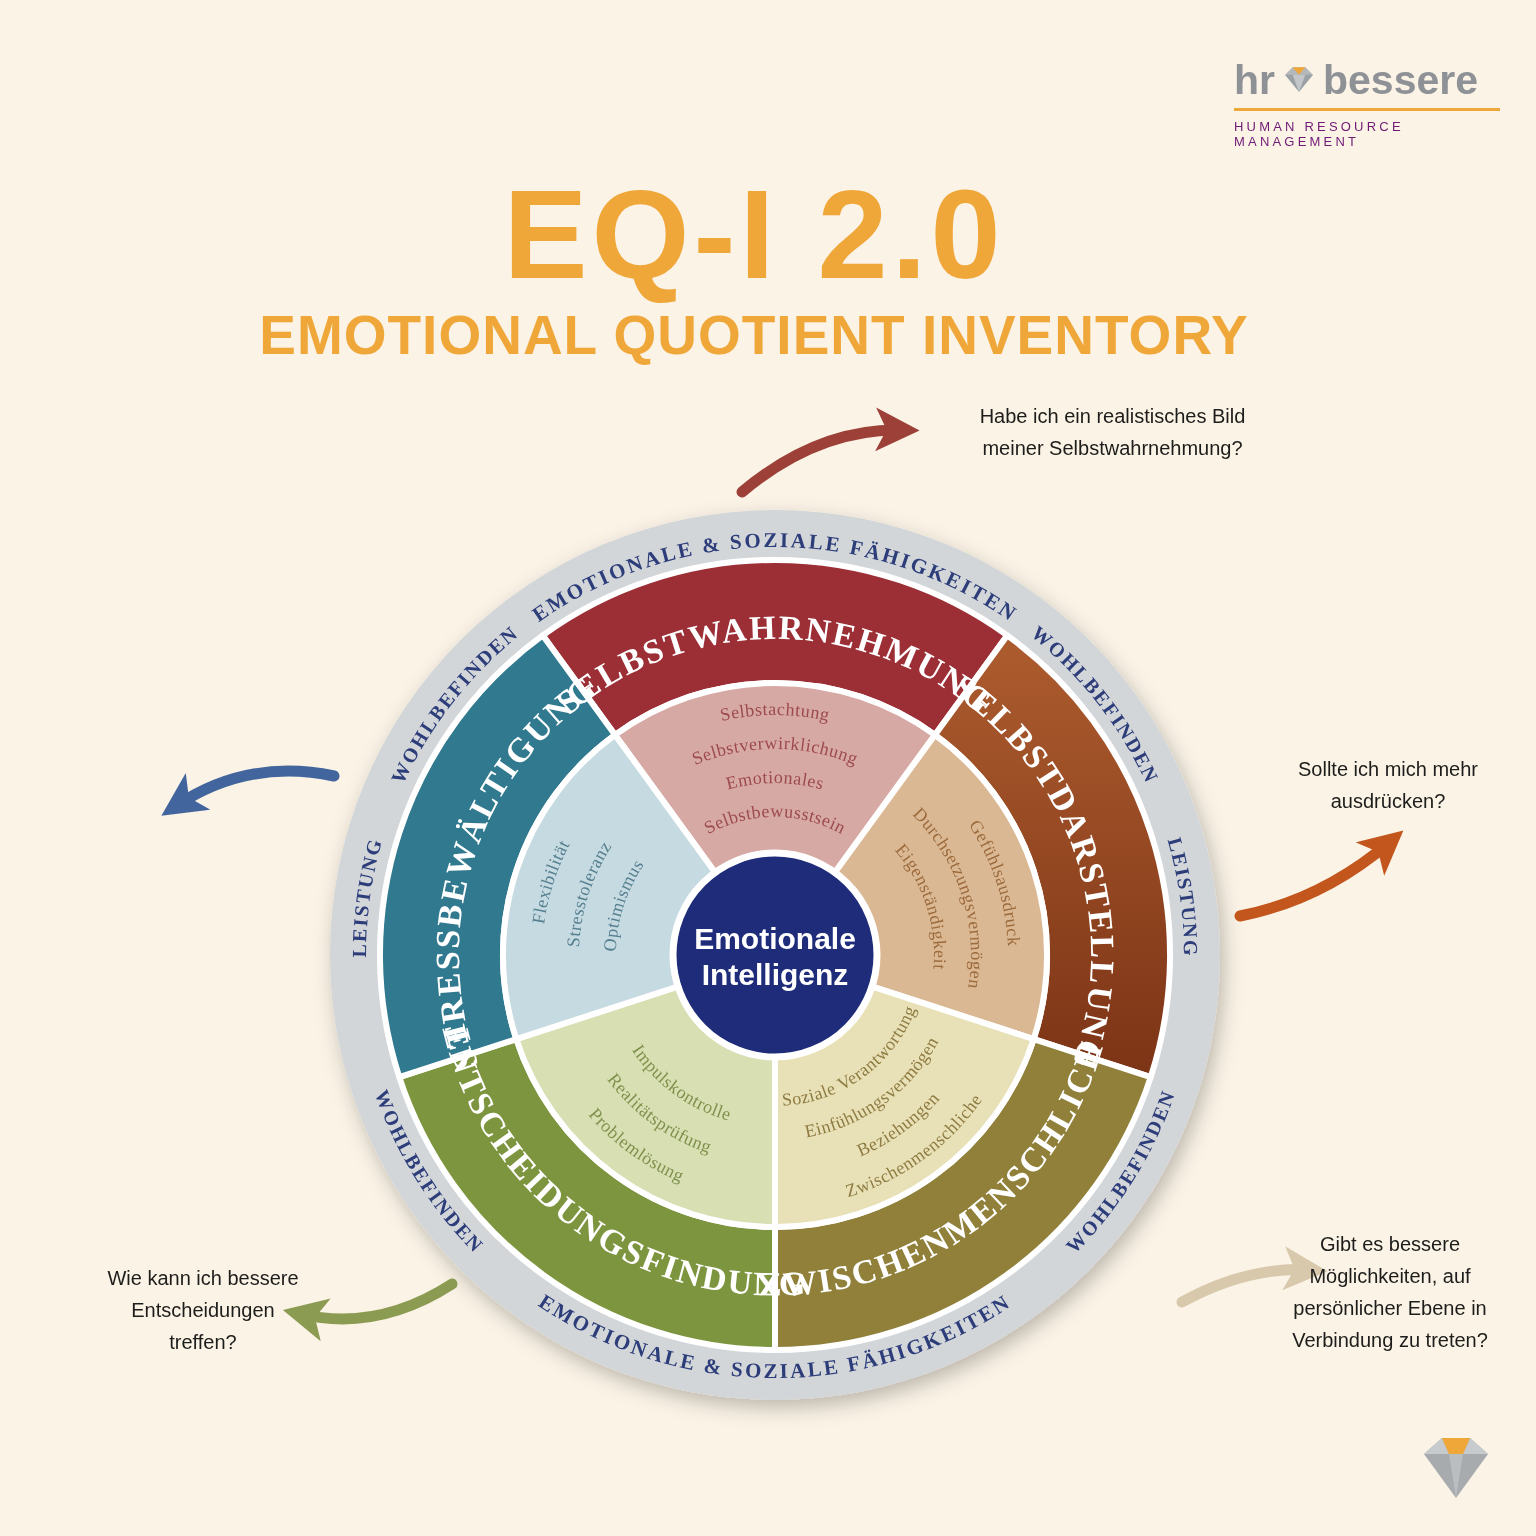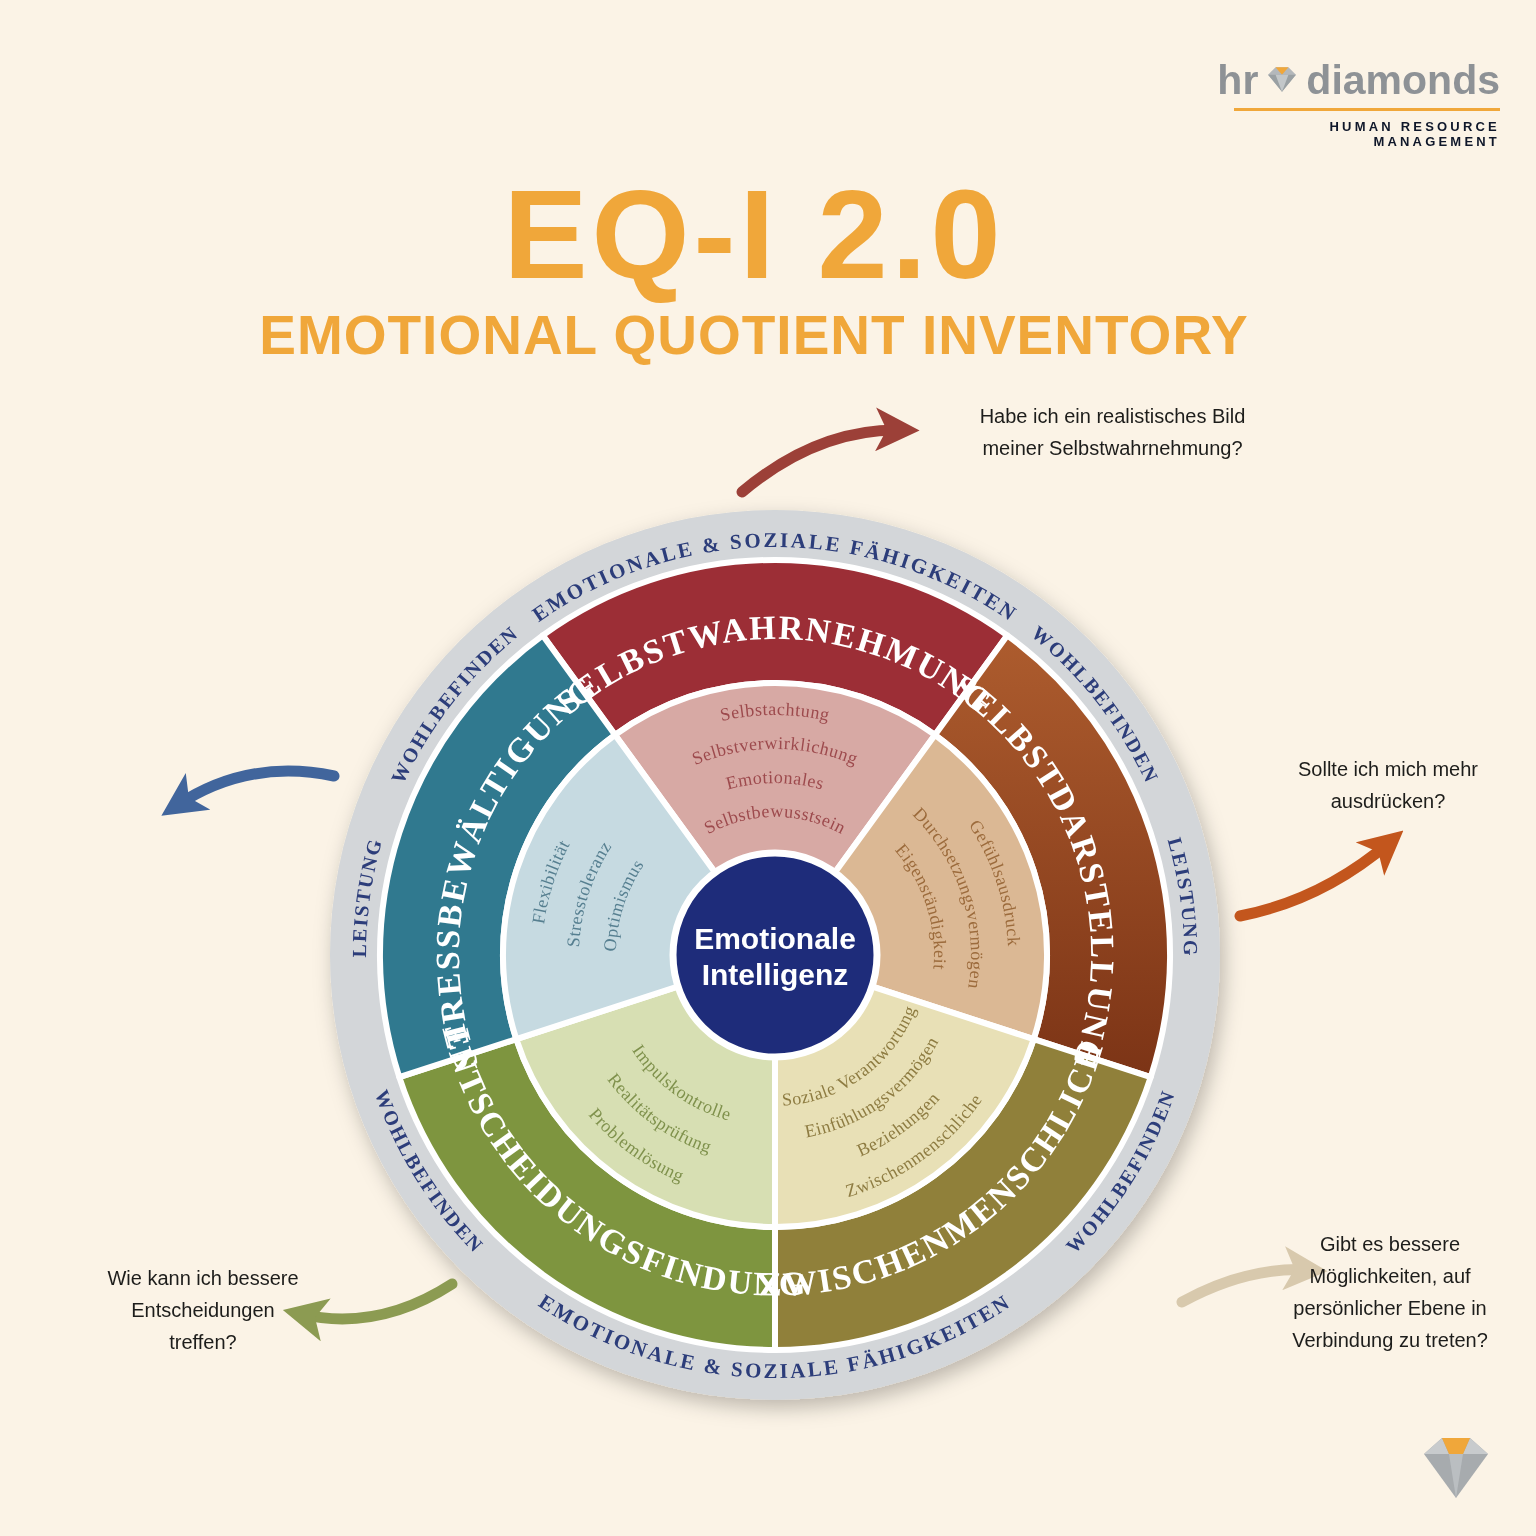--- a/index.html
+++ b/index.html
@@ -1,24 +1,24 @@
 <!DOCTYPE html>
 <html><head>
 <meta charset="utf-8">
 <style>
   html,body{margin:0;padding:0;background:#fbf3e6;}
   .page{position:relative;width:1536px;height:1536px;background:#fbf3e6;overflow:hidden;
         font-family:"Liberation Sans",sans-serif;}
   #scene{position:absolute;left:0;top:0;}
   
   .logo{position:absolute;top:60px;right:36px;width:266px;}
-  .logo-row{display:flex;align-items:center;justify-content:flex-end;gap:7px;
+  .logo-row{display:flex;align-items:center;justify-content:flex-start;gap:7px;
             font-size:41px;font-weight:600;color:#8e9296;line-height:1;}
   .logo-underline{height:3px;background:#f0a73a;margin:7px 0 8px;}
-  .logo-sub{font-size:13px;letter-spacing:3.2px;color:#0f172a;text-align:right;font-weight:700;}
+  .logo-sub{font-size:13px;letter-spacing:3.2px;color:#701a75;text-align:left;font-weight:400;}
   
   .title-block{position:absolute;top:172px;left:0;width:100%;text-align:center;transform:translateX(-14px);}
   .title-block h1{margin:0;font-size:126px;line-height:1;font-weight:800;color:#f0a73a;letter-spacing:4px;}
   .title-block h2{margin:10px 0 0;font-size:55px;line-height:1;font-weight:800;color:#f0a73a;letter-spacing:1px;}
   
   .annotation{position:absolute;font-size:20px;line-height:1.6;color:#1d1d1b;
               white-space:pre-line;text-align:center;font-weight:500;}
   #ann0{left:905px;top:400px;width:415px;}
   #ann1{left:1240px;top:753px;width:296px;text-align:center;}
   #ann2{left:1240px;top:1228px;width:300px;}
@@ -143,21 +143,21 @@
     <div class="logo-row">
       <span>hr</span>
       <span>
         <svg width="34" height="30" viewBox="0 0 30 28">
           <polygon points="2,10 9,3 21,3 28,10 15,26" fill="#b4b8bb"></polygon>
           <polygon points="9,3 21,3 15,10" fill="#f0a73a"></polygon>
           <polygon points="2,10 28,10 15,26" fill="#9aa0a3"></polygon>
           <polygon points="9,10 21,10 15,26" fill="#c3c7c9"></polygon>
         </svg>
       </span>
-      <span>diamonds</span>
+      <span>bessere</span>
     </div>
     <div class="logo-underline"></div>
     <div class="logo-sub">HUMAN RESOURCE MANAGEMENT</div>
   </header>
 
   <div class="title-block">
     <h1>EQ-I 2.0</h1>
     <h2>EMOTIONAL QUOTIENT INVENTORY</h2>
   </div>
 

